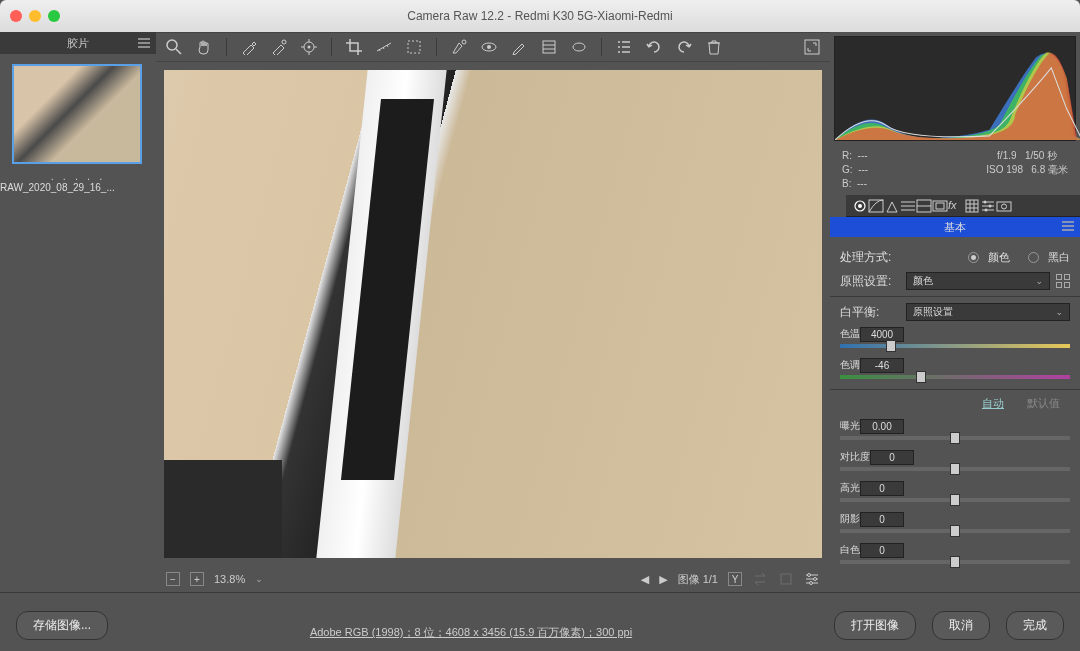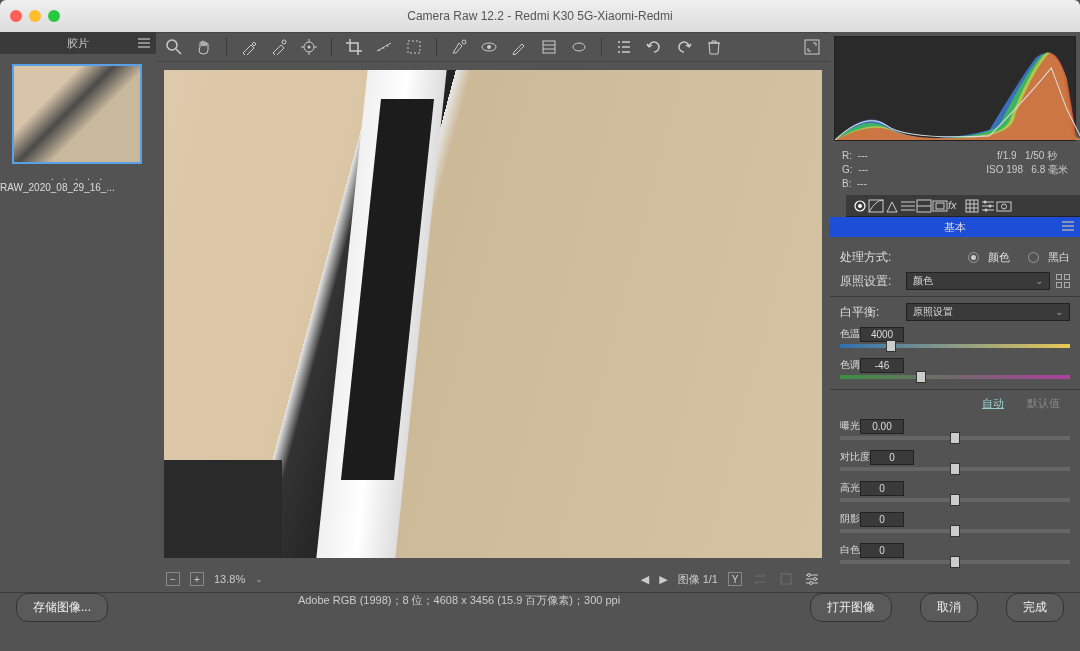--- a/index.html
+++ b/index.html
@@ -50,23 +50,23 @@
 .slider-row .top{display:flex;justify-content:flex-start;font-size:10px;margin-bottom:2px}
 .slider-row .val{width:44px;height:15px;background:#3a3a3a;border:1px solid #222;text-align:center;font-size:10px;line-height:14px}
 .slider-track { height:4px; background:linear-gradient(90deg,#3070b0,#e8c858); position:relative; margin-top:2px;}
 .slider-track.tint{background:linear-gradient(90deg,#3a9040,#b040a0)}
 .slider-track.gray{background:#666}
 .slider-thumb { position:absolute; top:-4px; width:10px; height:12px; background:#ccc; border:1px solid #333; transform:translateX(-50%);}
 .auto-row{text-align:right;margin:6px 0 8px}
 .auto-row a{color:#9cc;text-decoration:underline;margin:0 10px;cursor:pointer}
 .auto-row .dis{color:#888;text-decoration:none}
 .hr{height:1px;background:#3a3a3a;margin:4px -10px}
-.footer { height:48px; background:#535353; border-top:1px solid #3a3a3a; display:flex; align-items:flex-start; padding:0 16px; gap:28px; }
+.footer { height:48px; background:#535353; border-top:1px solid #3a3a3a; display:flex; align-items:flex-end; padding:0 16px; gap:16px; }
 .btn { background:#5a5a5a; border:1px solid #333; color:#eee; padding:5px 16px; border-radius:12px; font-size:12px; cursor:pointer;}
-.footer .info{flex:1;text-align:center;color:#ccc;font-size:11px;}
+.footer .info{flex:1;text-align:center;color:#ccc;font-size:11px;text-decoration:underline}
 svg{display:block}
 .menu-icon{width:12px;height:10px}
 .grid-icon{display:grid;grid-template-columns:6px 6px;gap:2px}
 .grid-icon span{width:6px;height:6px;border:1px solid #aaa}
 .arrow{font-size:9px;color:#aaa}
 .sep{width:1px;height:18px;background:#3a3a3a}
 </style>
 </head>
 <body>
 

